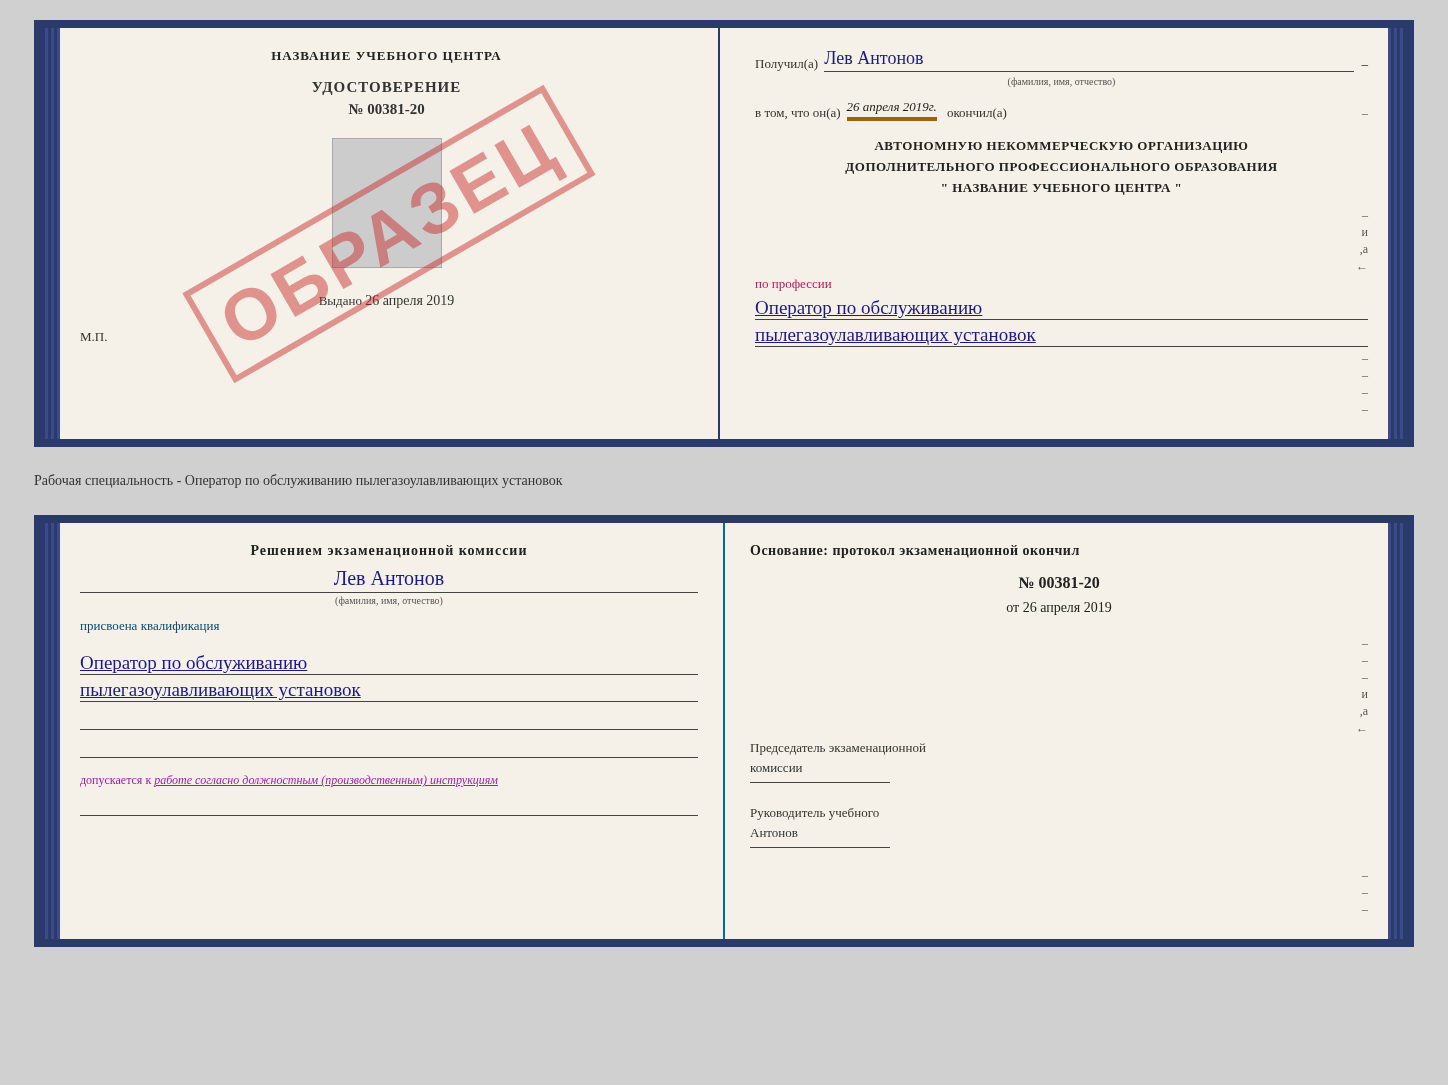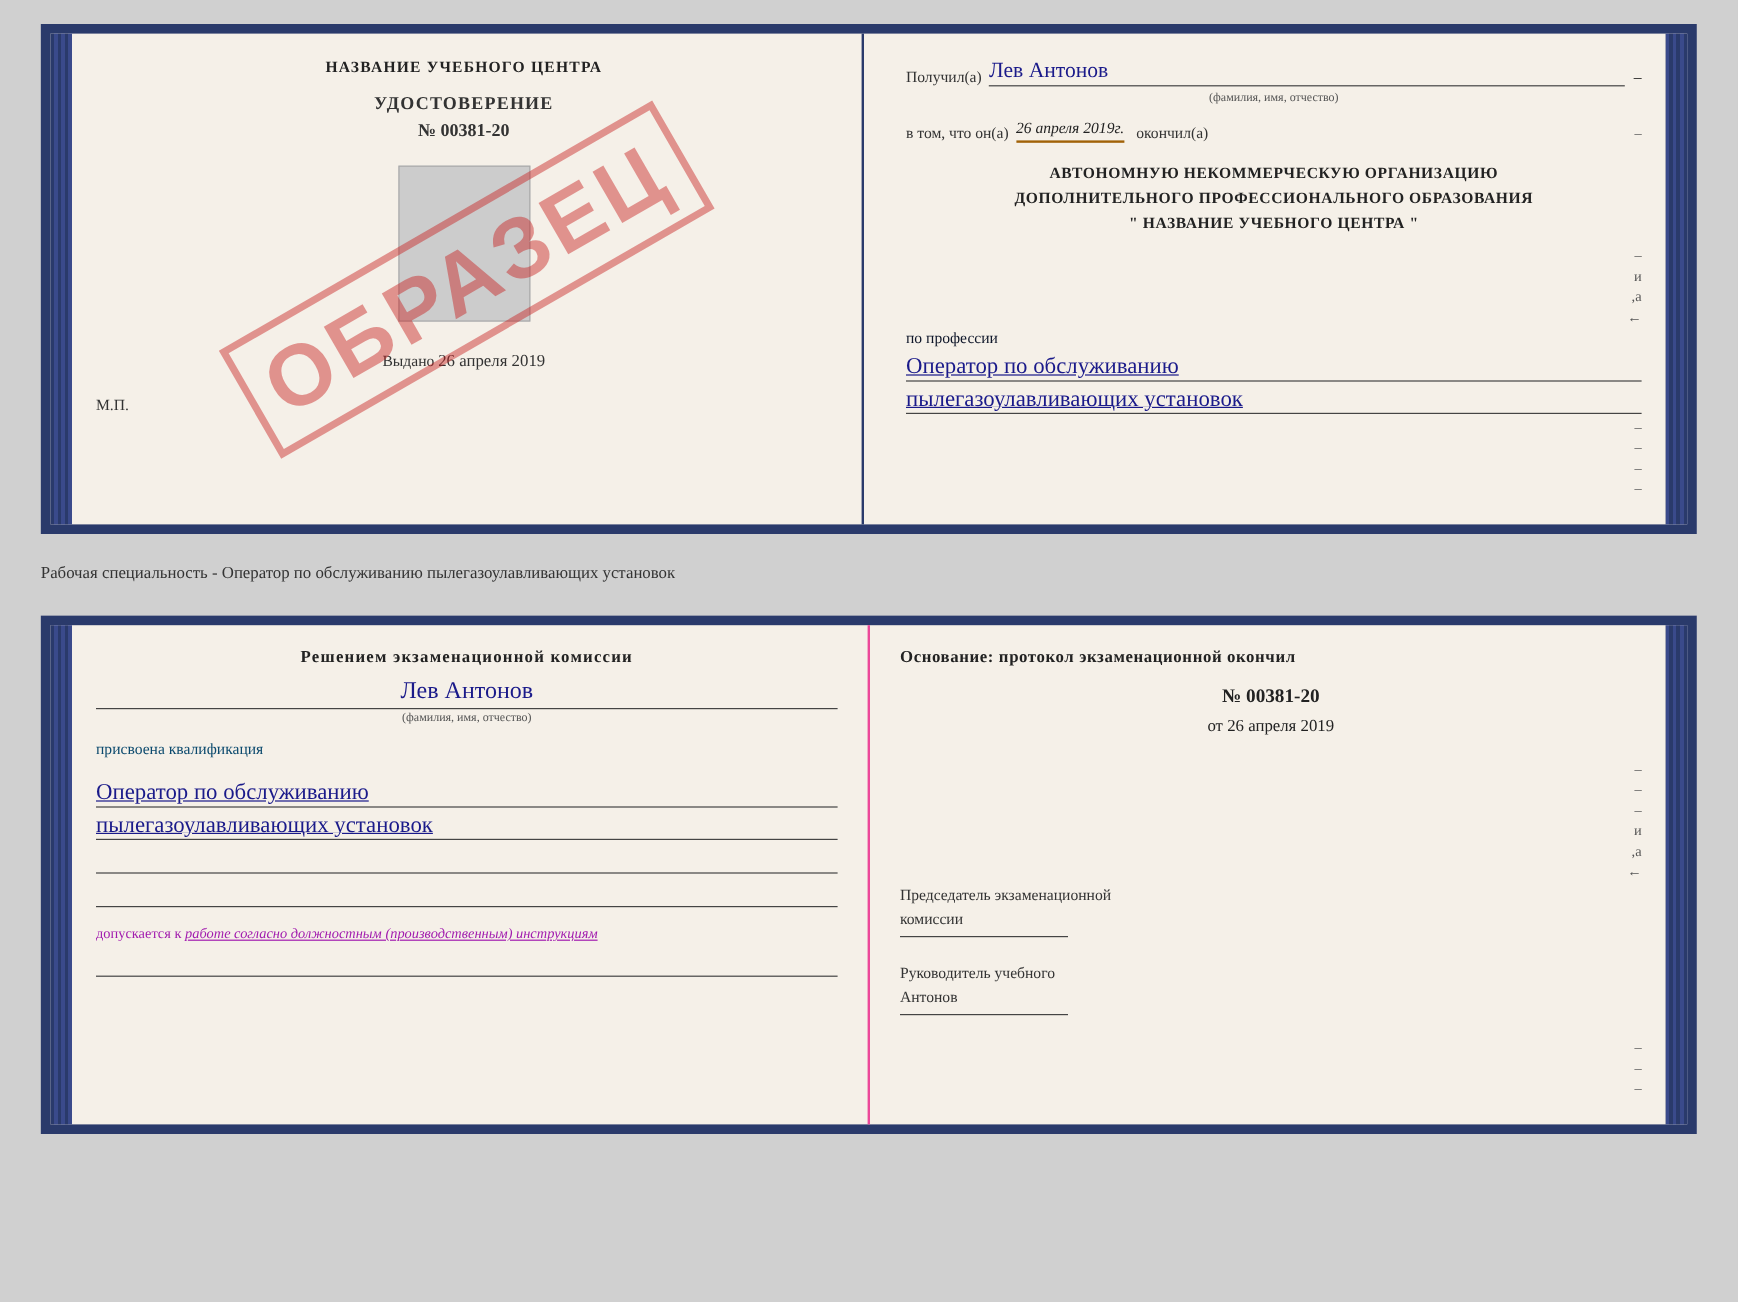--- a/index.html
+++ b/index.html
@@ -160,21 +160,21 @@
       font-size: 13px;
       font-weight: bold;
       letter-spacing: 0.5px;
       color: #222;
       margin: 15px 0 10px 0;
       line-height: 1.6;
     }
 
     .profession-label {
       font-size: 13px;
-      color: #0f172a;
+      color: #be185d;
       margin-bottom: 5px;
     }
 
     .profession-handwritten {
       font-family: 'Segoe Script', 'Brush Script MT', cursive;
       font-size: 19px;
       color: #1a1a8a;
       border-bottom: 1px solid #444;
       display: block;
       margin-bottom: 4px;
@@ -195,21 +195,21 @@
       display: flex;
       width: 100%;
       border: 8px solid #2a3a6b;
       background: #f5f0e8;
       min-height: 400px;
     }
 
     .bottom-left {
       flex: 1;
       padding: 20px 25px 20px 20px;
-      border-right: 2px solid #ec4899;
+      border-right: 2px solid #0369a1;
       position: relative;
     }
 
     .bottom-right {
       flex: 1;
       padding: 20px 20px 20px 25px;
       position: relative;
     }
 
     .decision-text {
@@ -345,21 +345,21 @@
 
       <div style="display:flex; align-items:flex-end; margin-bottom:4px;">
         <span class="field-label" style="margin-right:6px;">Получил(а)</span>
         <span class="field-value-handwritten" style="flex:1; border-bottom:1px solid #444; padding-bottom:2px;">Лев Антонов</span>
         <span style="margin-left:8px; font-size:13px;">–</span>
       </div>
       <div class="field-subtitle" style="margin-bottom:12px;">(фамилия, имя, отчество)</div>
 
       <div style="display:flex; align-items:flex-end; margin-bottom:4px;">
         <span class="field-label" style="margin-right:6px;">в том, что он(а)</span>
-        <span style="font-style:italic; font-size:13px; border-bottom:2px solid #a16207; padding-bottom:2px; color:#222;">26 апреля 2019г.</span>
+        <span style="font-style:italic; font-size:13px; border-bottom:4px solid #a16207; padding-bottom:2px; color:#222;">26 апреля 2019г.</span>
         <span class="field-label" style="margin-left:10px; margin-right:4px;">окончил(а)</span>
         <span style="font-size:12px; color:#555; margin-left:auto;">–</span>
       </div>
 
       <div class="org-block">
         <div>АВТОНОМНУЮ НЕКОММЕРЧЕСКУЮ ОРГАНИЗАЦИЮ</div>
         <div>ДОПОЛНИТЕЛЬНОГО ПРОФЕССИОНАЛЬНОГО ОБРАЗОВАНИЯ</div>
         <div>"  НАЗВАНИЕ УЧЕБНОГО ЦЕНТРА  "</div>
       </div>
 

